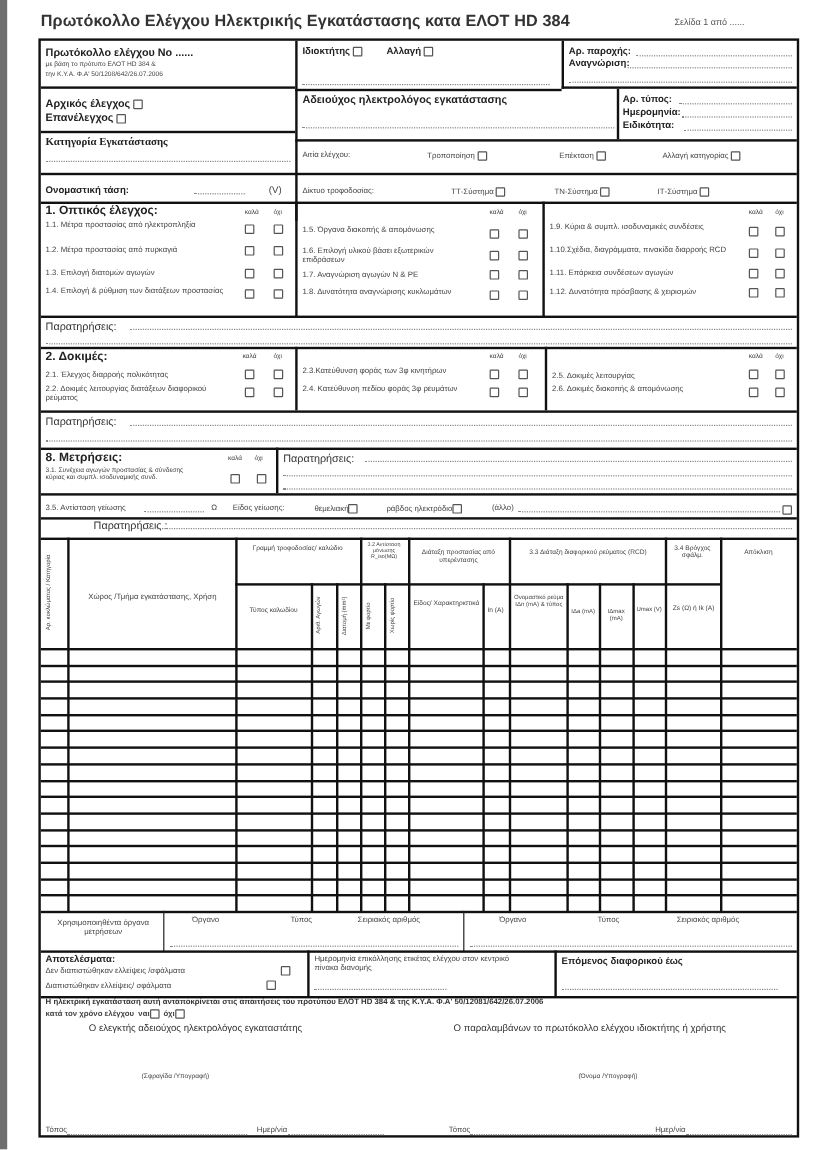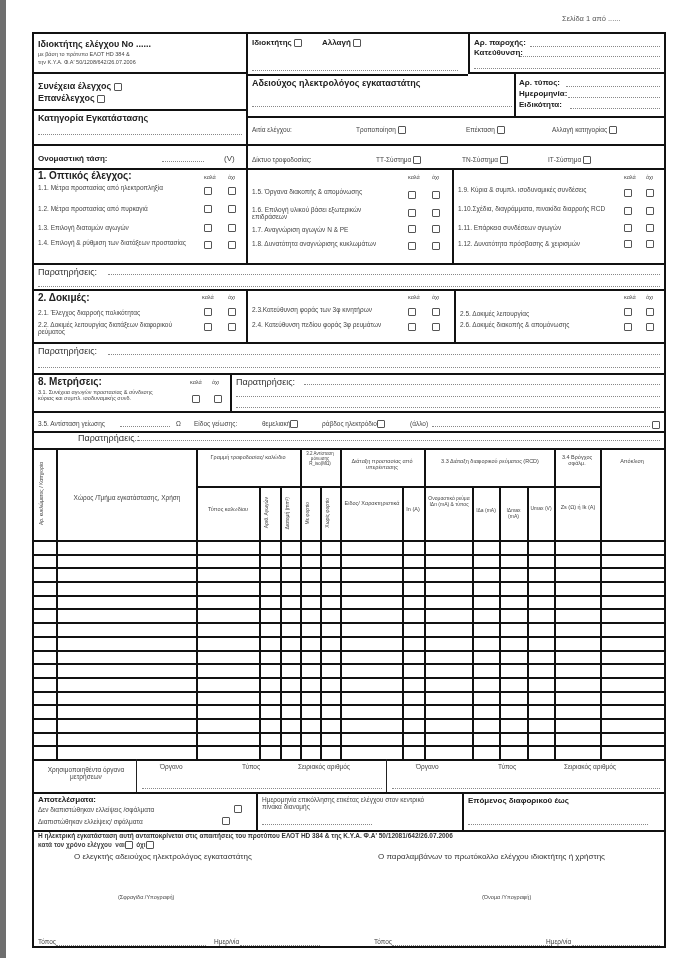--- a/index.html
+++ b/index.html
@@ -24,55 +24,56 @@
   .sec { font-size: 10px; font-weight: bold; color: #222; }
   .vt { writing-mode: vertical-rl; transform: rotate(180deg); font-size: 5px; color: #444; white-space: nowrap; }
   .ctr { text-align: center; }
 </style>
 </head>
 <body>
 
 <div class="leftbar"></div>
 
 <div class="page">
+  <div class="title">Πρωτόκολλο Ελέγχου Ηλεκτρικής Εγκατάστασης κατα ΕΛΟΤ HD 384</div>
   <div class="pageno">Σελίδα 1 από ......</div>
 
   <div class="frame">
 
-    <div class="abs b t9" style="left:4px;top:5px;">Ιδιοκτήτης ελέγχου Νο ......</div>
+    <div class="abs b t9" style="left:4px;top:5px;">Πρωτόκολλο ελέγχου Νο ......</div>
     <div class="abs t6" style="left:4px;top:17px;">με βάση το πρότυπο ΕΛΟΤ HD 384 &amp;</div>
     <div class="abs t6" style="left:4px;top:25px;">την Κ.Υ.Α. Φ.Α' 50/1208/642/26.07.2006</div>
     <div class="vl" style="left:212px;top:0;height:82px;"></div>
     <div class="abs b t8" style="left:218px;top:4px;"><span>Ιδιοκτήτης</span> <span class="cb"></span></div>
     <div class="abs b t8" style="left:288px;top:4px;"><span>Αλλαγή</span> <span class="cb"></span></div>
     <div class="dots" style="left:218px;top:36px;width:206px;"></div>
     <div class="vl" style="left:434px;top:0;height:40px;"></div>
     <div class="abs b t8" style="left:440px;top:4px;">Αρ. παροχής:</div>
     <div class="dots" style="left:496px;top:12px;width:130px;"></div>
-    <div class="abs b t8" style="left:440px;top:14px;">Κατεύθυνση:</div>
+    <div class="abs b t8" style="left:440px;top:14px;">Αναγνώριση:</div>
     <div class="dots" style="left:486px;top:22px;width:140px;"></div>
     <div class="dots" style="left:440px;top:34px;width:186px;"></div>
     <div class="hl" style="left:0;top:38px;width:212px;"></div>
     <div class="hl" style="left:434px;top:38px;width:196px;"></div>
     <div class="hl" style="left:212px;top:40px;width:222px;"></div>
 
-    <div class="abs b t9" style="left:4px;top:47px;"><span>Συνέχεια έλεγχος</span> <span class="cb"></span></div>
+    <div class="abs b t9" style="left:4px;top:47px;"><span>Αρχικός έλεγχος</span> <span class="cb"></span></div>
     <div class="abs b t9" style="left:4px;top:59px;"><span>Επανέλεγχος</span> <span class="cb"></span></div>
     <div class="hl" style="left:0;top:75px;width:212px;"></div>
-    <div class="abs b t9" style="left:218px;top:44px;">Αδειούχος ηλεκτρολόγος εγκαταστάτης</div>
+    <div class="abs b t9" style="left:218px;top:44px;">Αδειούχος ηλεκτρολόγος εγκατάστασης</div>
     <div class="dots" style="left:218px;top:72px;width:260px;"></div>
     <div class="vl" style="left:480px;top:40px;height:42px;"></div>
     <div class="abs b t8" style="left:485px;top:44px;">Αρ. τύπος:</div>
     <div class="dots" style="left:532px;top:52px;width:94px;"></div>
     <div class="abs b t8" style="left:485px;top:55px;">Ημερομηνία:</div>
     <div class="dots" style="left:534px;top:63px;width:92px;"></div>
     <div class="abs b t8" style="left:485px;top:66px;">Ειδικότητα:</div>
     <div class="dots" style="left:536px;top:74px;width:90px;"></div>
 
-    <div class="abs b t9" style="left:4px;top:79px;">Κατηγορία Εγκατάστασης</div>
+    <div class="abs b t9" style="left:4px;top:79px;font-family:Liberation Serif, serif;">Κατηγορία Εγκατάστασης</div>
     <div class="dots" style="left:4px;top:100px;width:204px;"></div>
     <div class="hl" style="left:212px;top:82px;width:418px;"></div>
 
     <div class="vl" style="left:212px;top:82px;height:68px;"></div>
     <div class="abs t7" style="left:218px;top:92px;">Αιτία ελέγχου:</div>
     <div class="abs t7" style="left:322px;top:92px;"><span>Τροποποίηση</span> <span class="cb"></span></div>
     <div class="abs t7" style="left:432px;top:92px;"><span>Επέκταση</span> <span class="cb"></span></div>
     <div class="abs t7" style="left:518px;top:92px;"><span>Αλλαγή κατηγορίας</span> <span class="cb"></span></div>
     <div class="hl" style="left:0;top:110px;width:630px;"></div>
 

